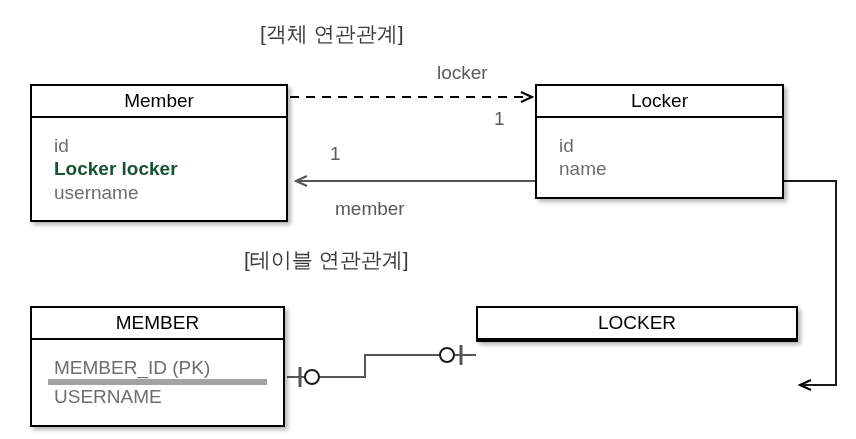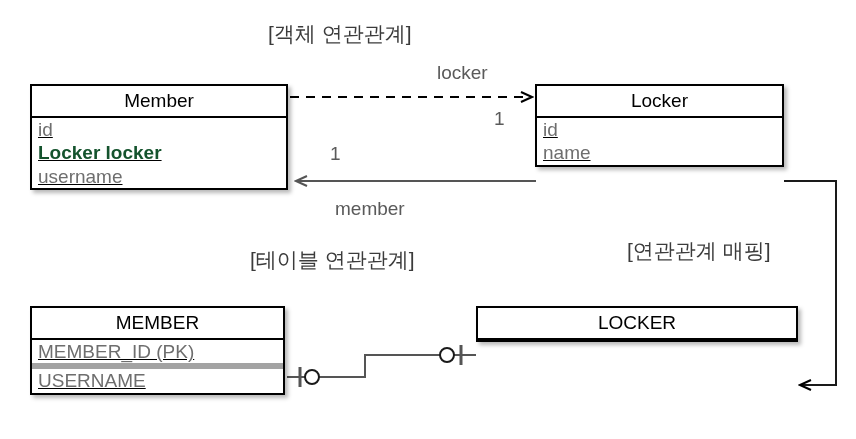--- a/index.html
+++ b/index.html
@@ -30,22 +30,21 @@
   .box-title {
     text-align: center;
     font-size: 19px;
     color: #000000;
     line-height: 1;
     padding: 5px 4px 6px 4px;
     border-bottom: 2px solid #000000;
     white-space: nowrap;
   }
   .box-body {
-    padding: 0;
-    text-decoration: underline;
+    padding: 16px;
   }
   .attr {
     font-size: 19px;
     line-height: 1.13;
     color: #6e6e6e;
     padding: 1px 0 1px 6px;
     white-space: nowrap;
   }
   .attr.bold {
     color: #14532d;
@@ -122,25 +121,24 @@
       <circle cx="447" cy="355" r="7" fill="#ffffff" stroke="#1a1a1a" stroke-width="2"></circle>
       <line x1="461" y1="345" x2="461" y2="365" stroke="#555555" stroke-width="3"></line>
     </g>
 
     
     <g>
       <path d="M784,181 L836,181 L836,385 L800,385" fill="none" stroke="#1a1a1a" stroke-width="2" marker-end="url(#openArrowBlack2)"></path>
     </g>
   </svg>
 
-  <div class="caption" style="left:268px; top:20px;">[객체 연관관계]</div>
+  <div class="caption" style="left:260px; top:20px;">[객체 연관관계]</div>
 
-  <div class="caption" style="left:250px; top:246px;">[테이블 연관관계]</div>
+  <div class="caption" style="left:244px; top:246px;">[테이블 연관관계]</div>
 
-  <div class="caption" style="left:627px; top:237px;">[연관관계 매핑]</div>
 
   <div class="box" style="left:30px; top:84px; width:258px;">
     <div class="box-title">Member</div>
     <div class="box-body">
       <div class="attr">id</div>
       <div class="attr bold">Locker locker</div>
       <div class="attr">username</div>
     </div>
   </div>
 

